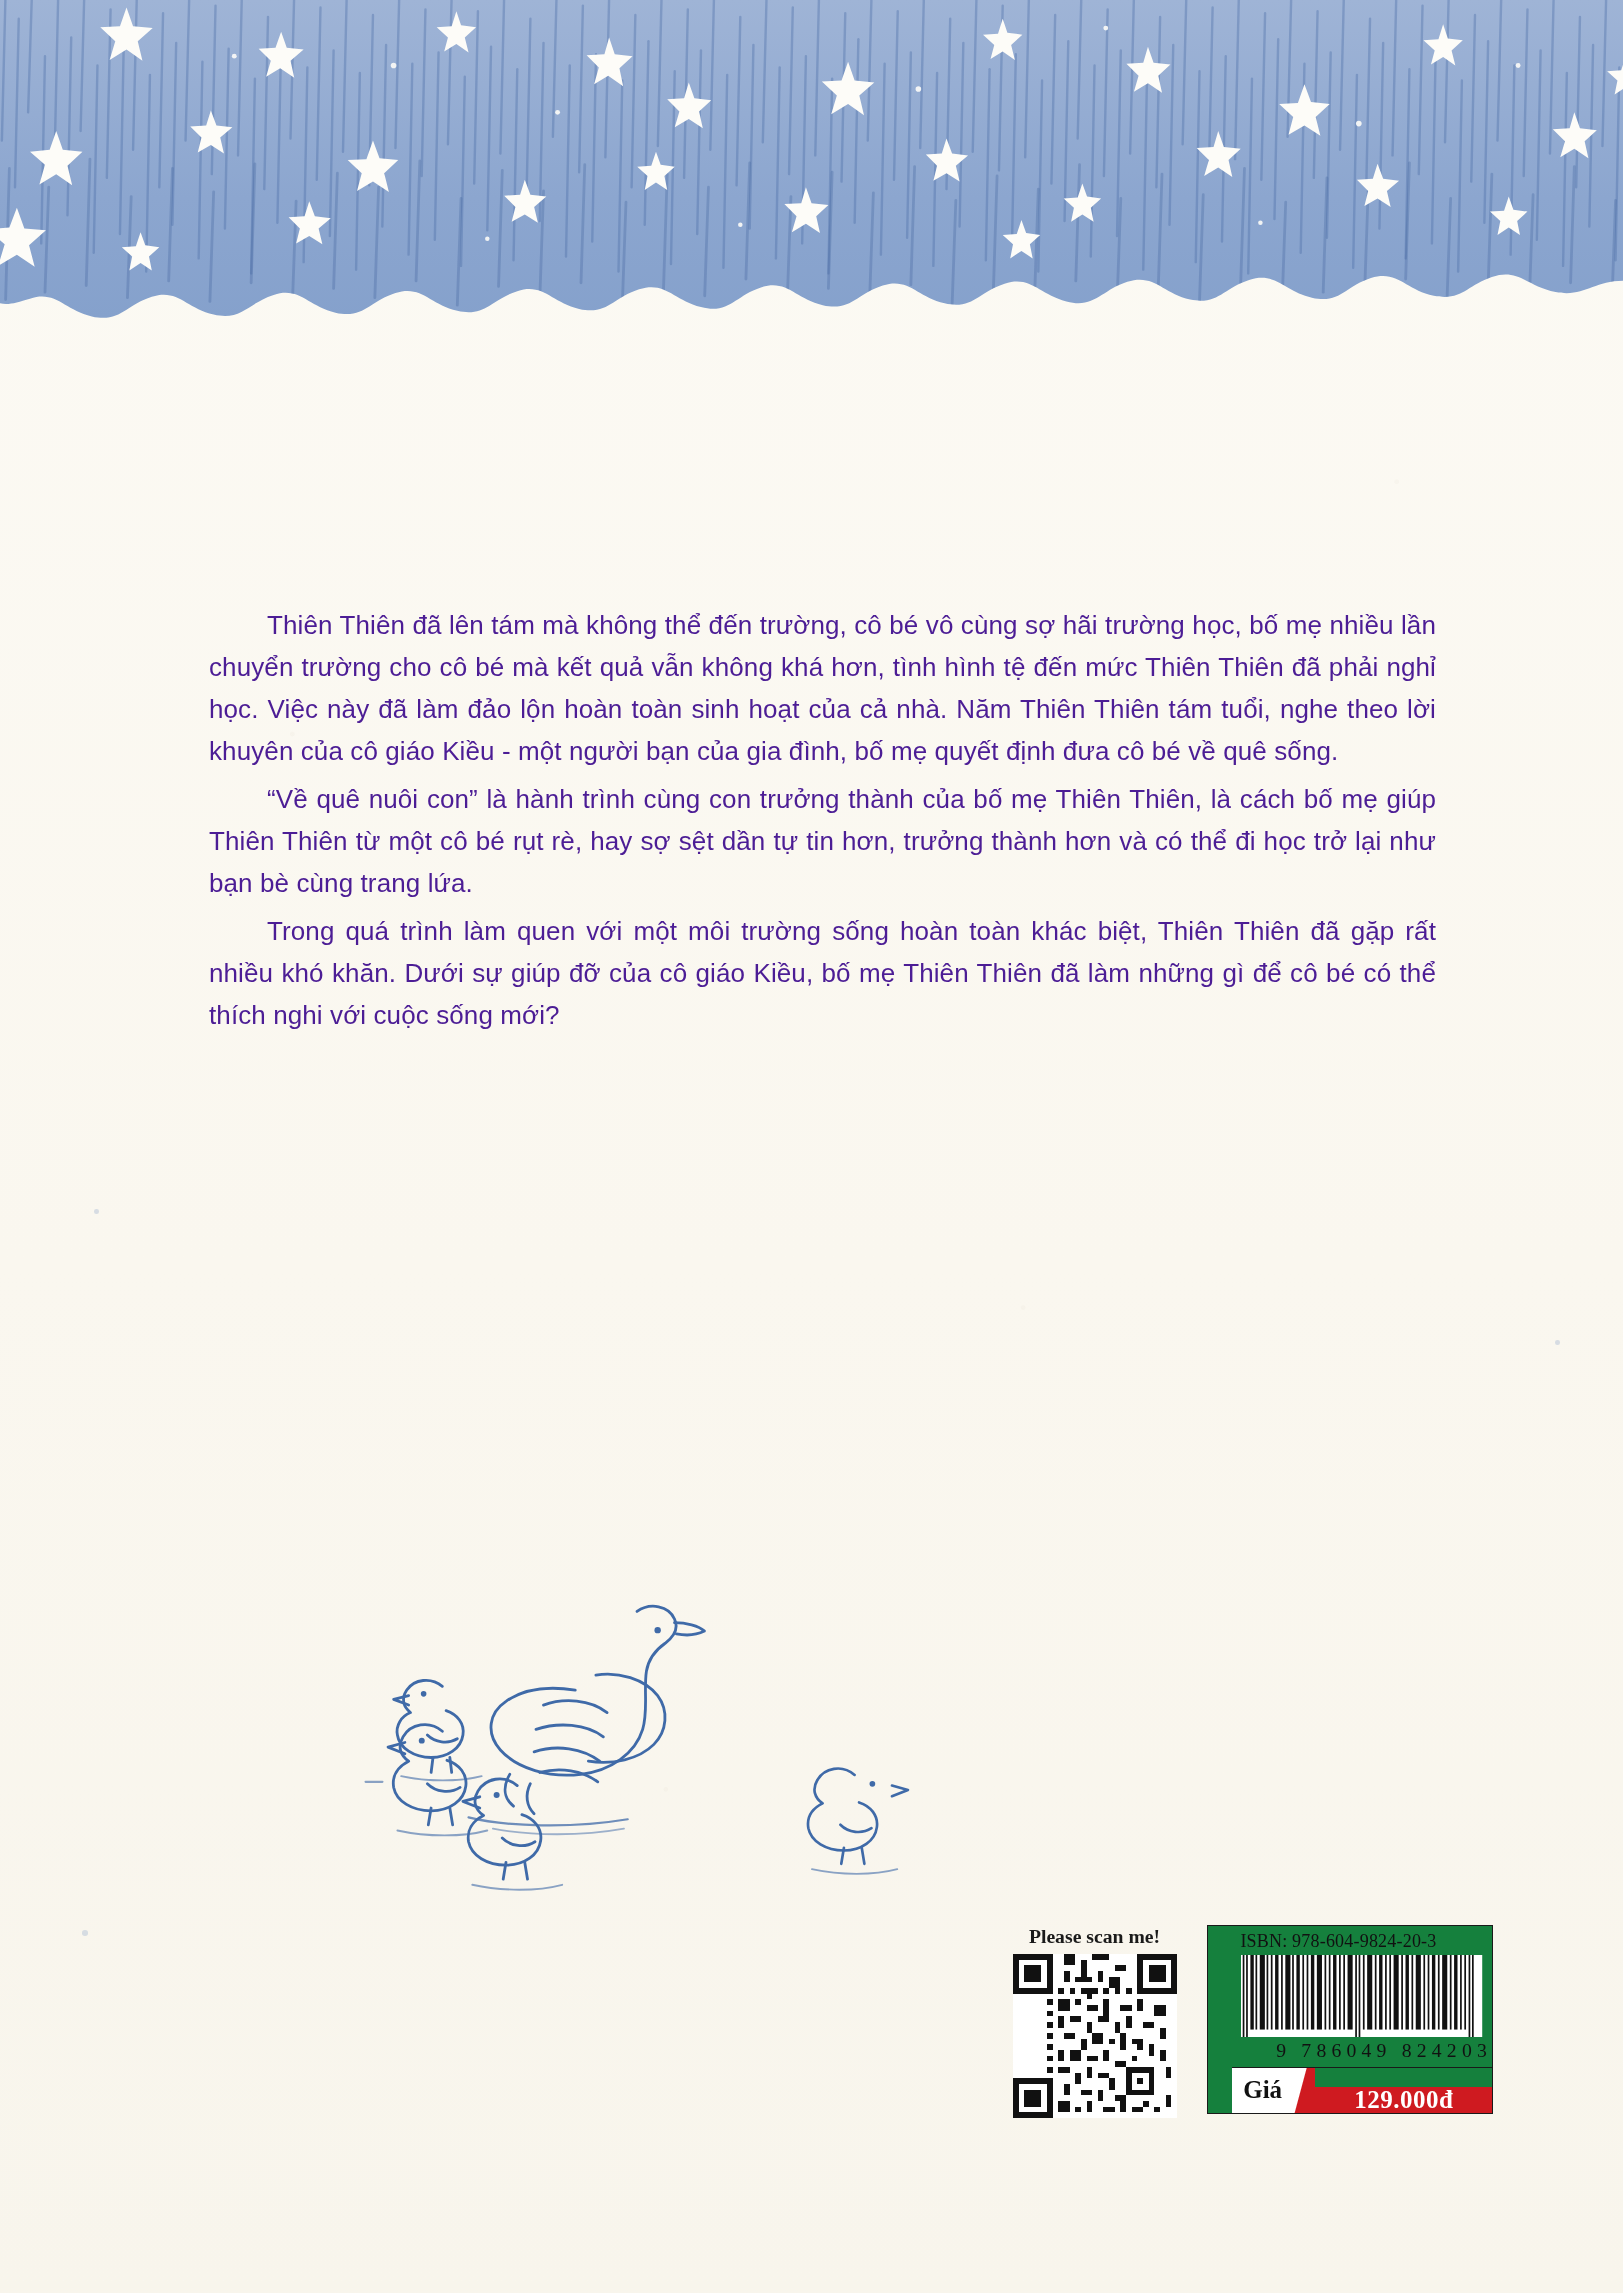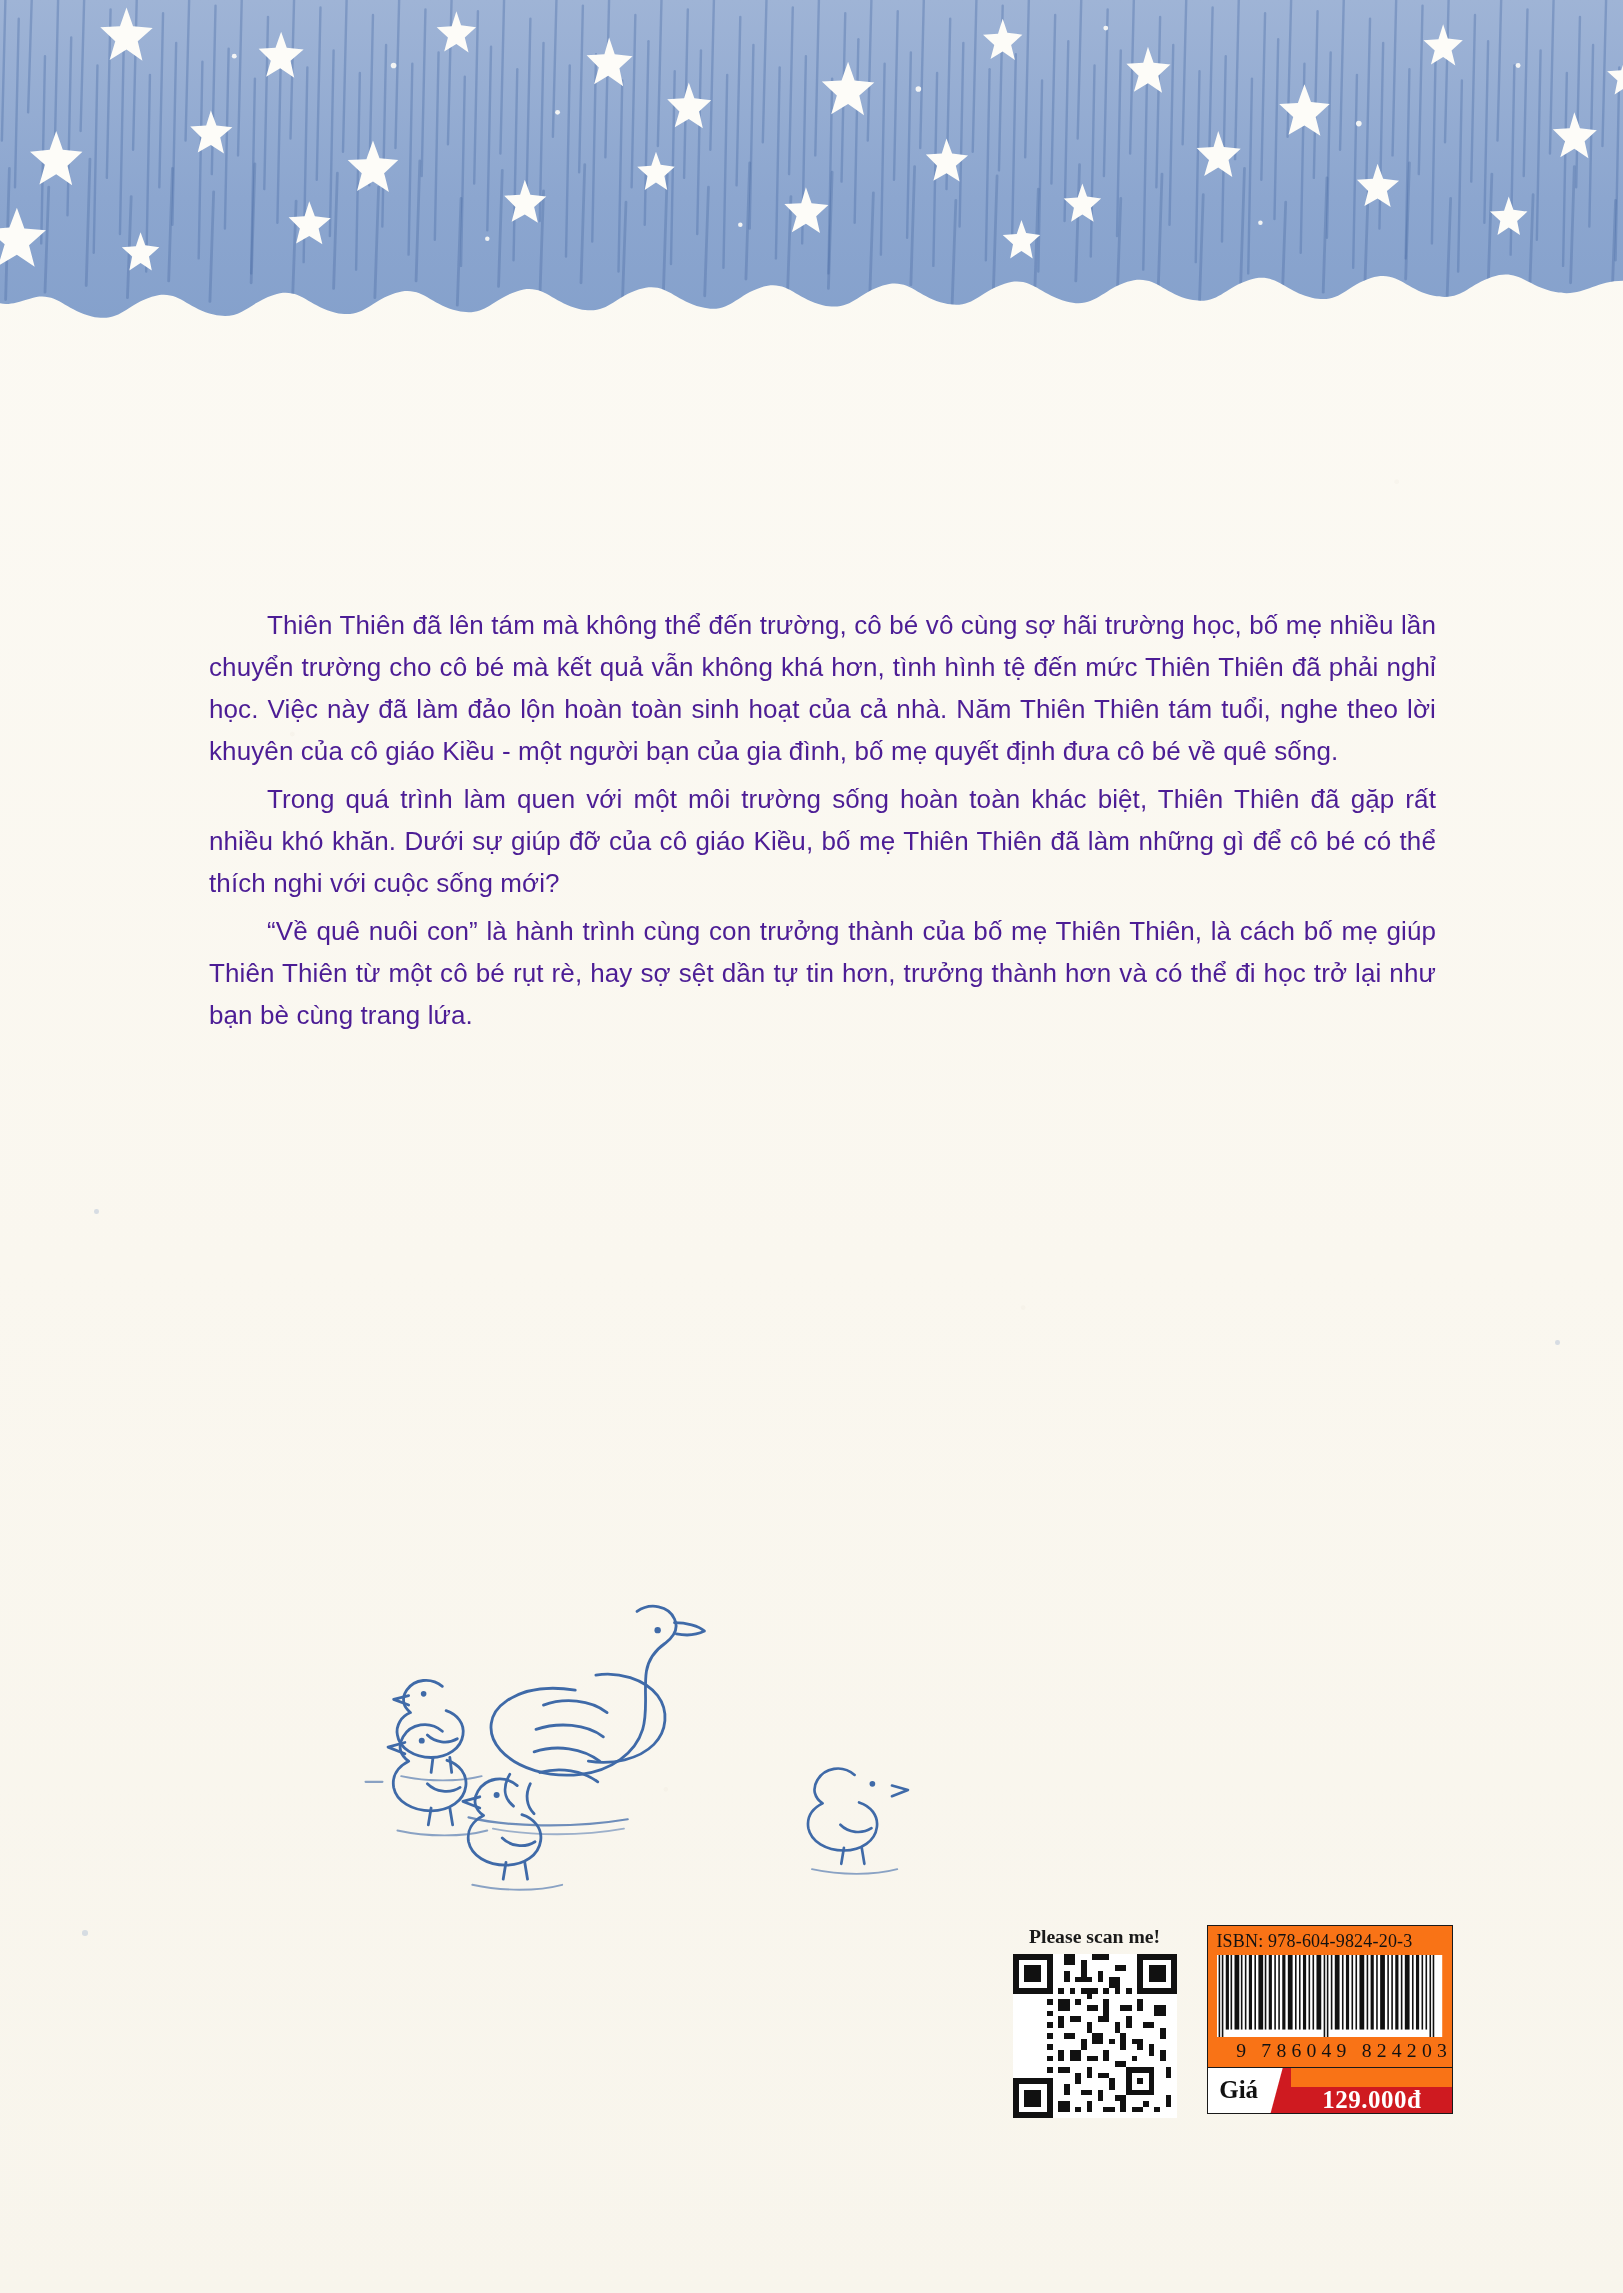--- a/index.html
+++ b/index.html
@@ -86,24 +86,25 @@
     width: 164px;
     height: 164px;
     margin: 0 auto;
     background: #ffffff;
   }
 
   .barcode-block {
     position: absolute;
     left: 1207px;
     top: 1925px;
-    width: 246px;
+    width: 286px;
     border: 1.9px solid #1a1a1a;
-    background: #f97316;
+    background: #15803d;
     box-sizing: border-box;
+    padding-left: 24px;
   }
   .isbn-text {
     font-family: "Liberation Serif", serif;
     font-size: 18px;
     color: #111;
     padding: 4.7px 0 3.7px 8.4px;
     letter-spacing: 0.2px;
   }
   .barcode-area {
     padding: 0 9.4px 1.9px 9.4px;
@@ -425,22 +426,22 @@
       </g>
     </svg>
   </div>
 
   <div class="speck" style="left:94px;top:1209px;width:4.7px;height:4.7px;"></div>
   <div class="speck" style="left:82px;top:1930px;width:5.6px;height:5.6px;"></div>
   <div class="speck" style="left:1555px;top:1340px;width:4.7px;height:4.7px;"></div>
 
   <div class="blurb">
     <p>Thiên Thiên đã lên tám mà không thể đến trường, cô bé vô cùng sợ hãi trường học, bố mẹ nhiều lần chuyển trường cho cô bé mà kết quả vẫn không khá hơn, tình hình tệ đến mức Thiên Thiên đã phải nghỉ học. Việc này đã làm đảo lộn hoàn toàn sinh hoạt của cả nhà. Năm Thiên Thiên tám tuổi, nghe theo lời khuyên của cô giáo Kiều - một người bạn của gia đình, bố mẹ quyết định đưa cô bé về quê sống.</p>
+    <p>“Về quê nuôi con” là hành trình cùng con trưởng thành của bố mẹ Thiên Thiên, là cách bố mẹ giúp Thiên Thiên từ một cô bé rụt rè, hay sợ sệt dần tự tin hơn, trưởng thành hơn và có thể đi học trở lại như bạn bè cùng trang lứa.</p>
     <p>Trong quá trình làm quen với một môi trường sống hoàn toàn khác biệt, Thiên Thiên đã gặp rất nhiều khó khăn. Dưới sự giúp đỡ của cô giáo Kiều, bố mẹ Thiên Thiên đã làm những gì để cô bé có thể thích nghi với cuộc sống mới?</p>
-    <p>“Về quê nuôi con” là hành trình cùng con trưởng thành của bố mẹ Thiên Thiên, là cách bố mẹ giúp Thiên Thiên từ một cô bé rụt rè, hay sợ sệt dần tự tin hơn, trưởng thành hơn và có thể đi học trở lại như bạn bè cùng trang lứa.</p>
   </div>
 
   <div class="fowl">
     <svg width="637" height="337" viewBox="0 0 680 360" xmlns="http://www.w3.org/2000/svg">
       <g fill="none" stroke="#3f6aa8" stroke-width="3" stroke-linecap="round" stroke-linejoin="round">
 
         <path d="M300 40 c14,-10 34,-6 40,8 c5,11 -2,20 -10,26 c-10,7 -18,18 -20,30
                  c-3,20 2,42 -4,62 c-8,26 -34,44 -66,48 c-34,4 -68,-6 -86,-26
                  c-16,-18 -12,-40 6,-52 c20,-14 48,-16 74,-12"></path>
         <path d="M340 52 c12,0 26,3 32,9 c-8,4 -20,5 -30,3"></path>

